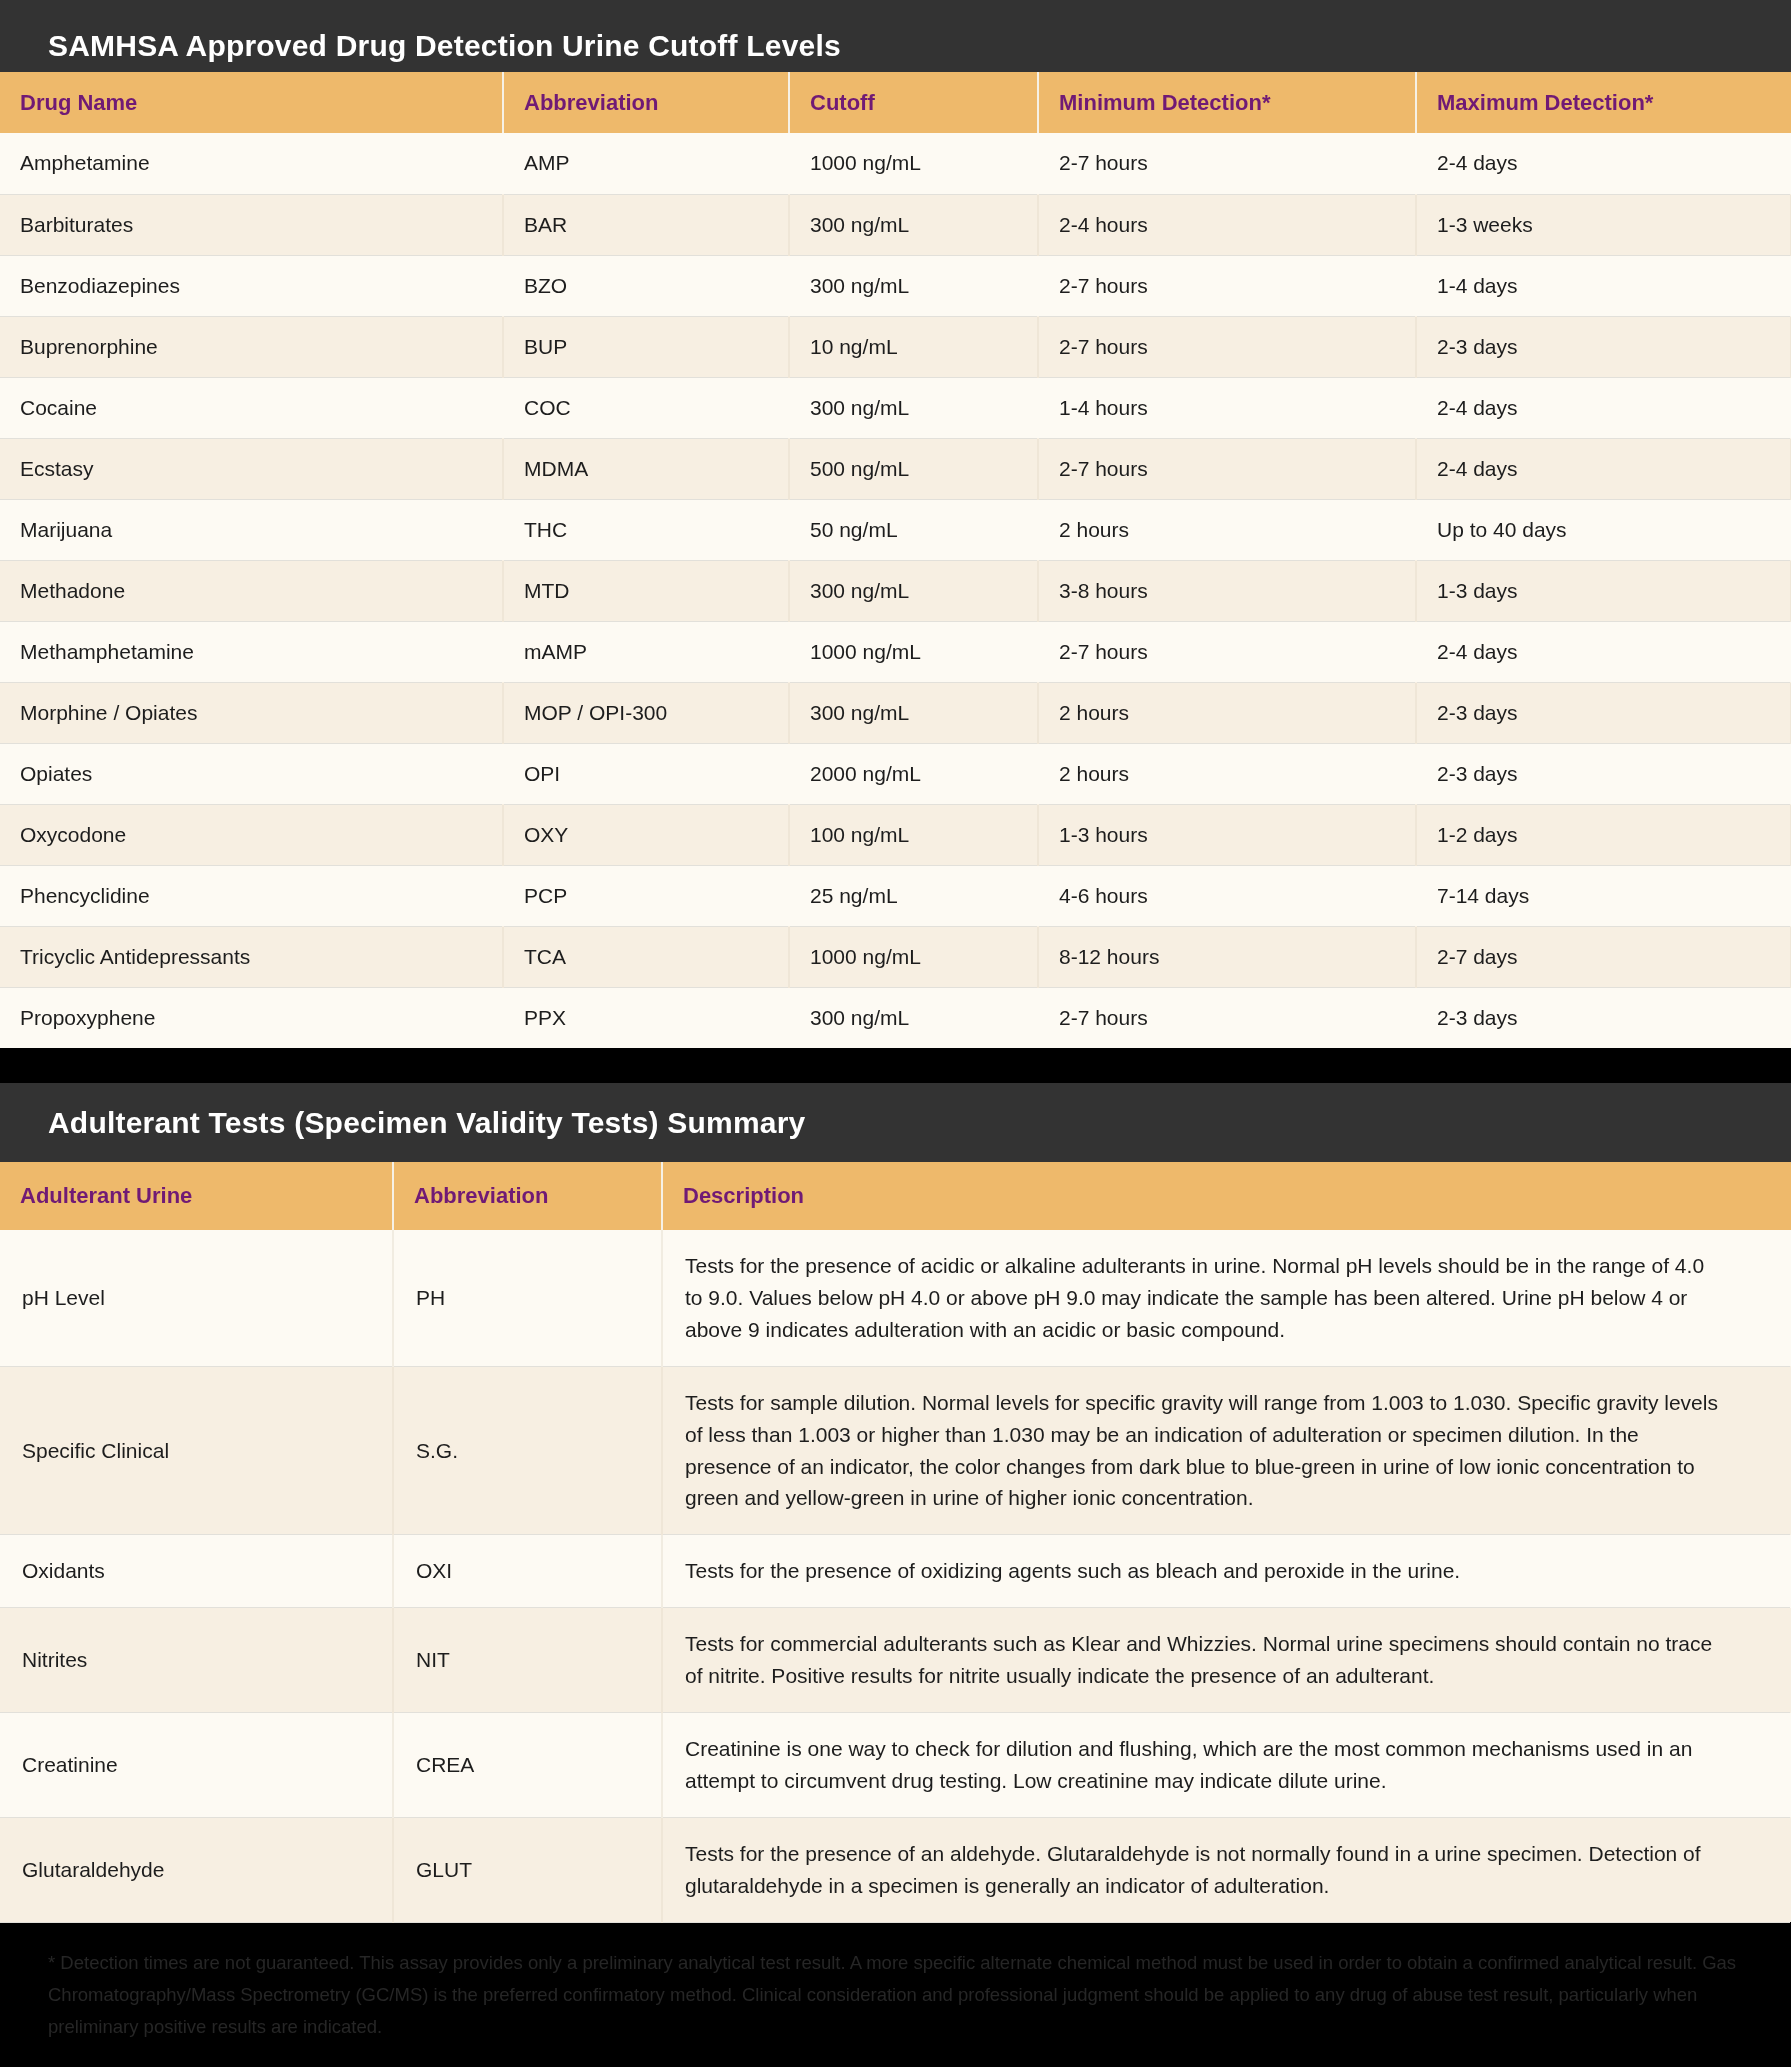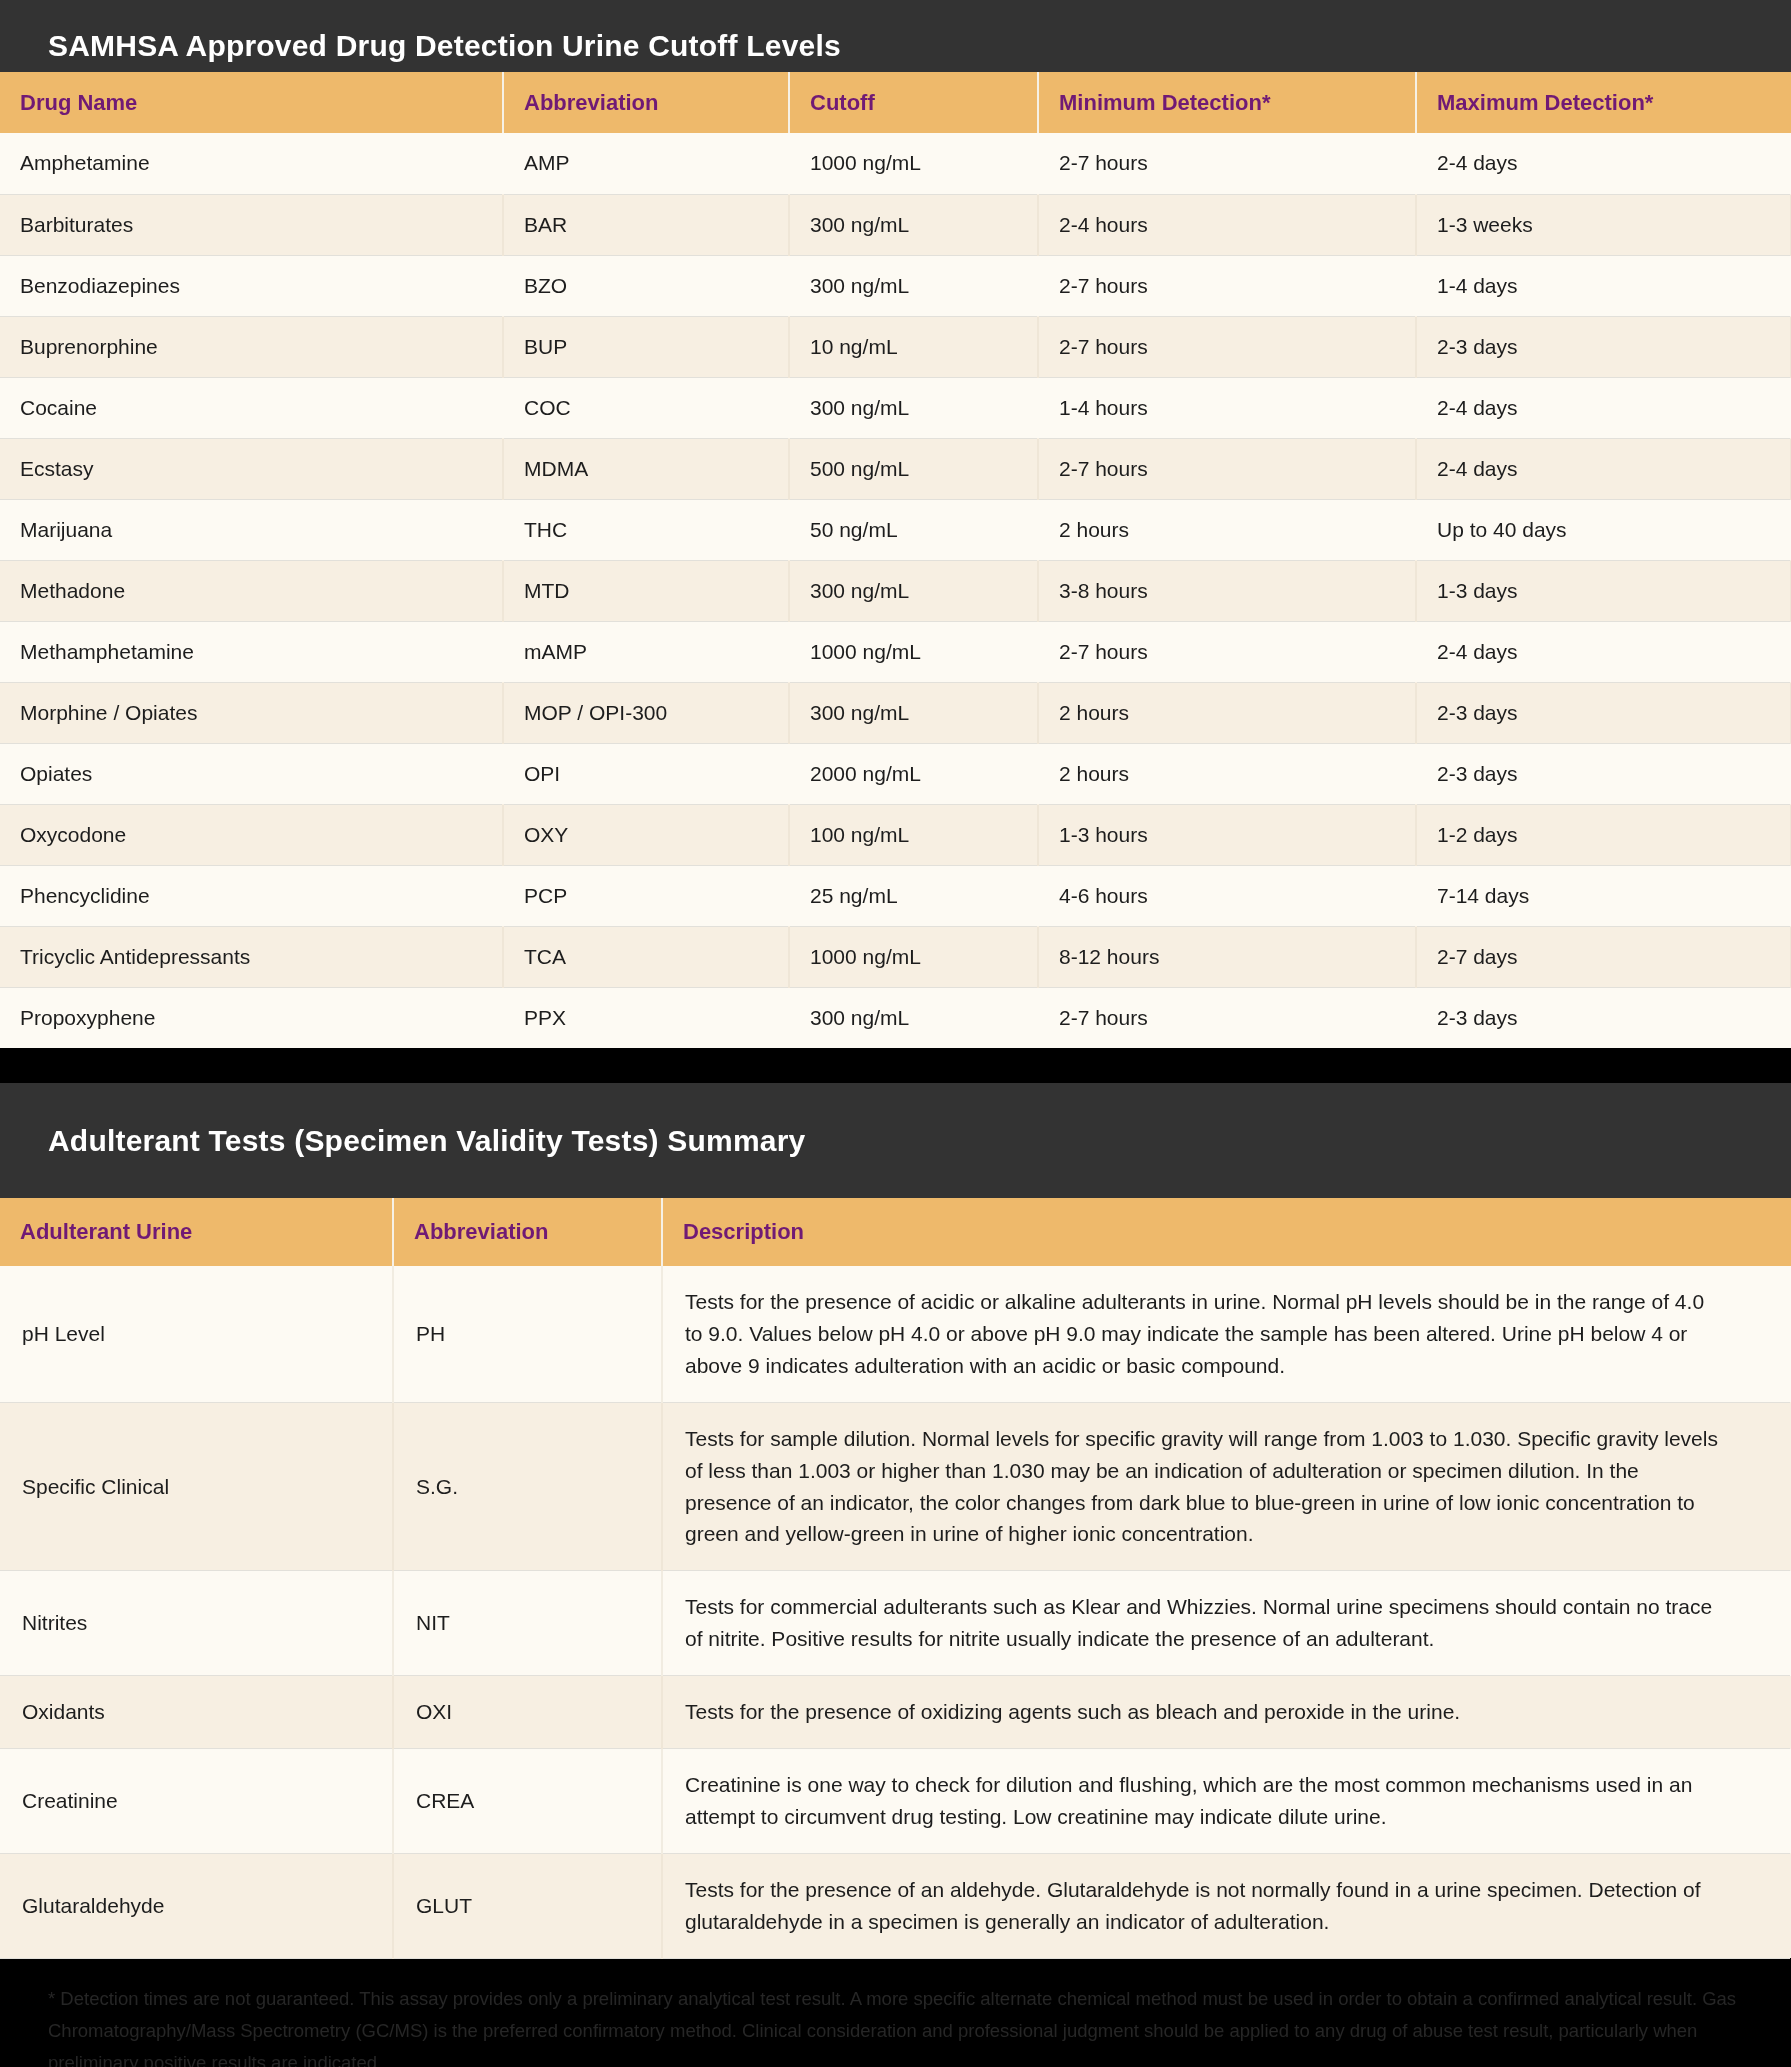--- a/index.html
+++ b/index.html
@@ -23,21 +23,21 @@
     align-items: center;
   }
   .section-banner .banner-title {
     color: #ffffff;
     font-size: 30px;
     font-weight: bold;
     letter-spacing: 0.2px;
     line-height: 1.1;
   }
   #banner-drugs { height: 72px; padding-top: 18px; padding-bottom: 0; }
-  #banner-adulterants { height: 115px; padding-top: 0; padding-bottom: 0; }
+  #banner-adulterants { height: 79px; padding-top: 0; padding-bottom: 0; }
 
   .black-gap {
     background: #000000;
     height: 35px;
     width: 100%;
   }
 
   
   table {
     width: 100%;
@@ -270,30 +270,30 @@
         <td class="name">pH Level</td>
         <td class="abbr">PH</td>
         <td class="desc">Tests for the presence of acidic or alkaline adulterants in urine. Normal pH levels should be in the range of 4.0 to 9.0. Values below pH 4.0 or above pH 9.0 may indicate the sample has been altered. Urine pH below 4 or above 9 indicates adulteration with an acidic or basic compound.</td>
       </tr>
       <tr>
         <td class="name">Specific Clinical</td>
         <td class="abbr">S.G.</td>
         <td class="desc">Tests for sample dilution. Normal levels for specific gravity will range from 1.003 to 1.030. Specific gravity levels of less than 1.003 or higher than 1.030 may be an indication of adulteration or specimen dilution. In the presence of an indicator, the color changes from dark blue to blue-green in urine of low ionic concentration to green and yellow-green in urine of higher ionic concentration.</td>
       </tr>
       <tr>
+        <td class="name">Oxidants</td>
+        <td class="abbr">OXI</td>
+        <td class="desc">Tests for the presence of oxidizing agents such as bleach and peroxide in the urine.</td>
+      </tr>
+      <tr>
         <td class="name">Nitrites</td>
         <td class="abbr">NIT</td>
         <td class="desc">Tests for commercial adulterants such as Klear and Whizzies. Normal urine specimens should contain no trace of nitrite. Positive results for nitrite usually indicate the presence of an adulterant.</td>
       </tr>
       <tr>
-        <td class="name">Oxidants</td>
-        <td class="abbr">OXI</td>
-        <td class="desc">Tests for the presence of oxidizing agents such as bleach and peroxide in the urine.</td>
-      </tr>
-      <tr>
         <td class="name">Creatinine</td>
         <td class="abbr">CREA</td>
         <td class="desc">Creatinine is one way to check for dilution and flushing, which are the most common mechanisms used in an attempt to circumvent drug testing. Low creatinine may indicate dilute urine.</td>
       </tr>
       <tr>
         <td class="name">Glutaraldehyde</td>
         <td class="abbr">GLUT</td>
         <td class="desc">Tests for the presence of an aldehyde. Glutaraldehyde is not normally found in a urine specimen. Detection of glutaraldehyde in a specimen is generally an indicator of adulteration.</td>
       </tr>
     </tbody>

